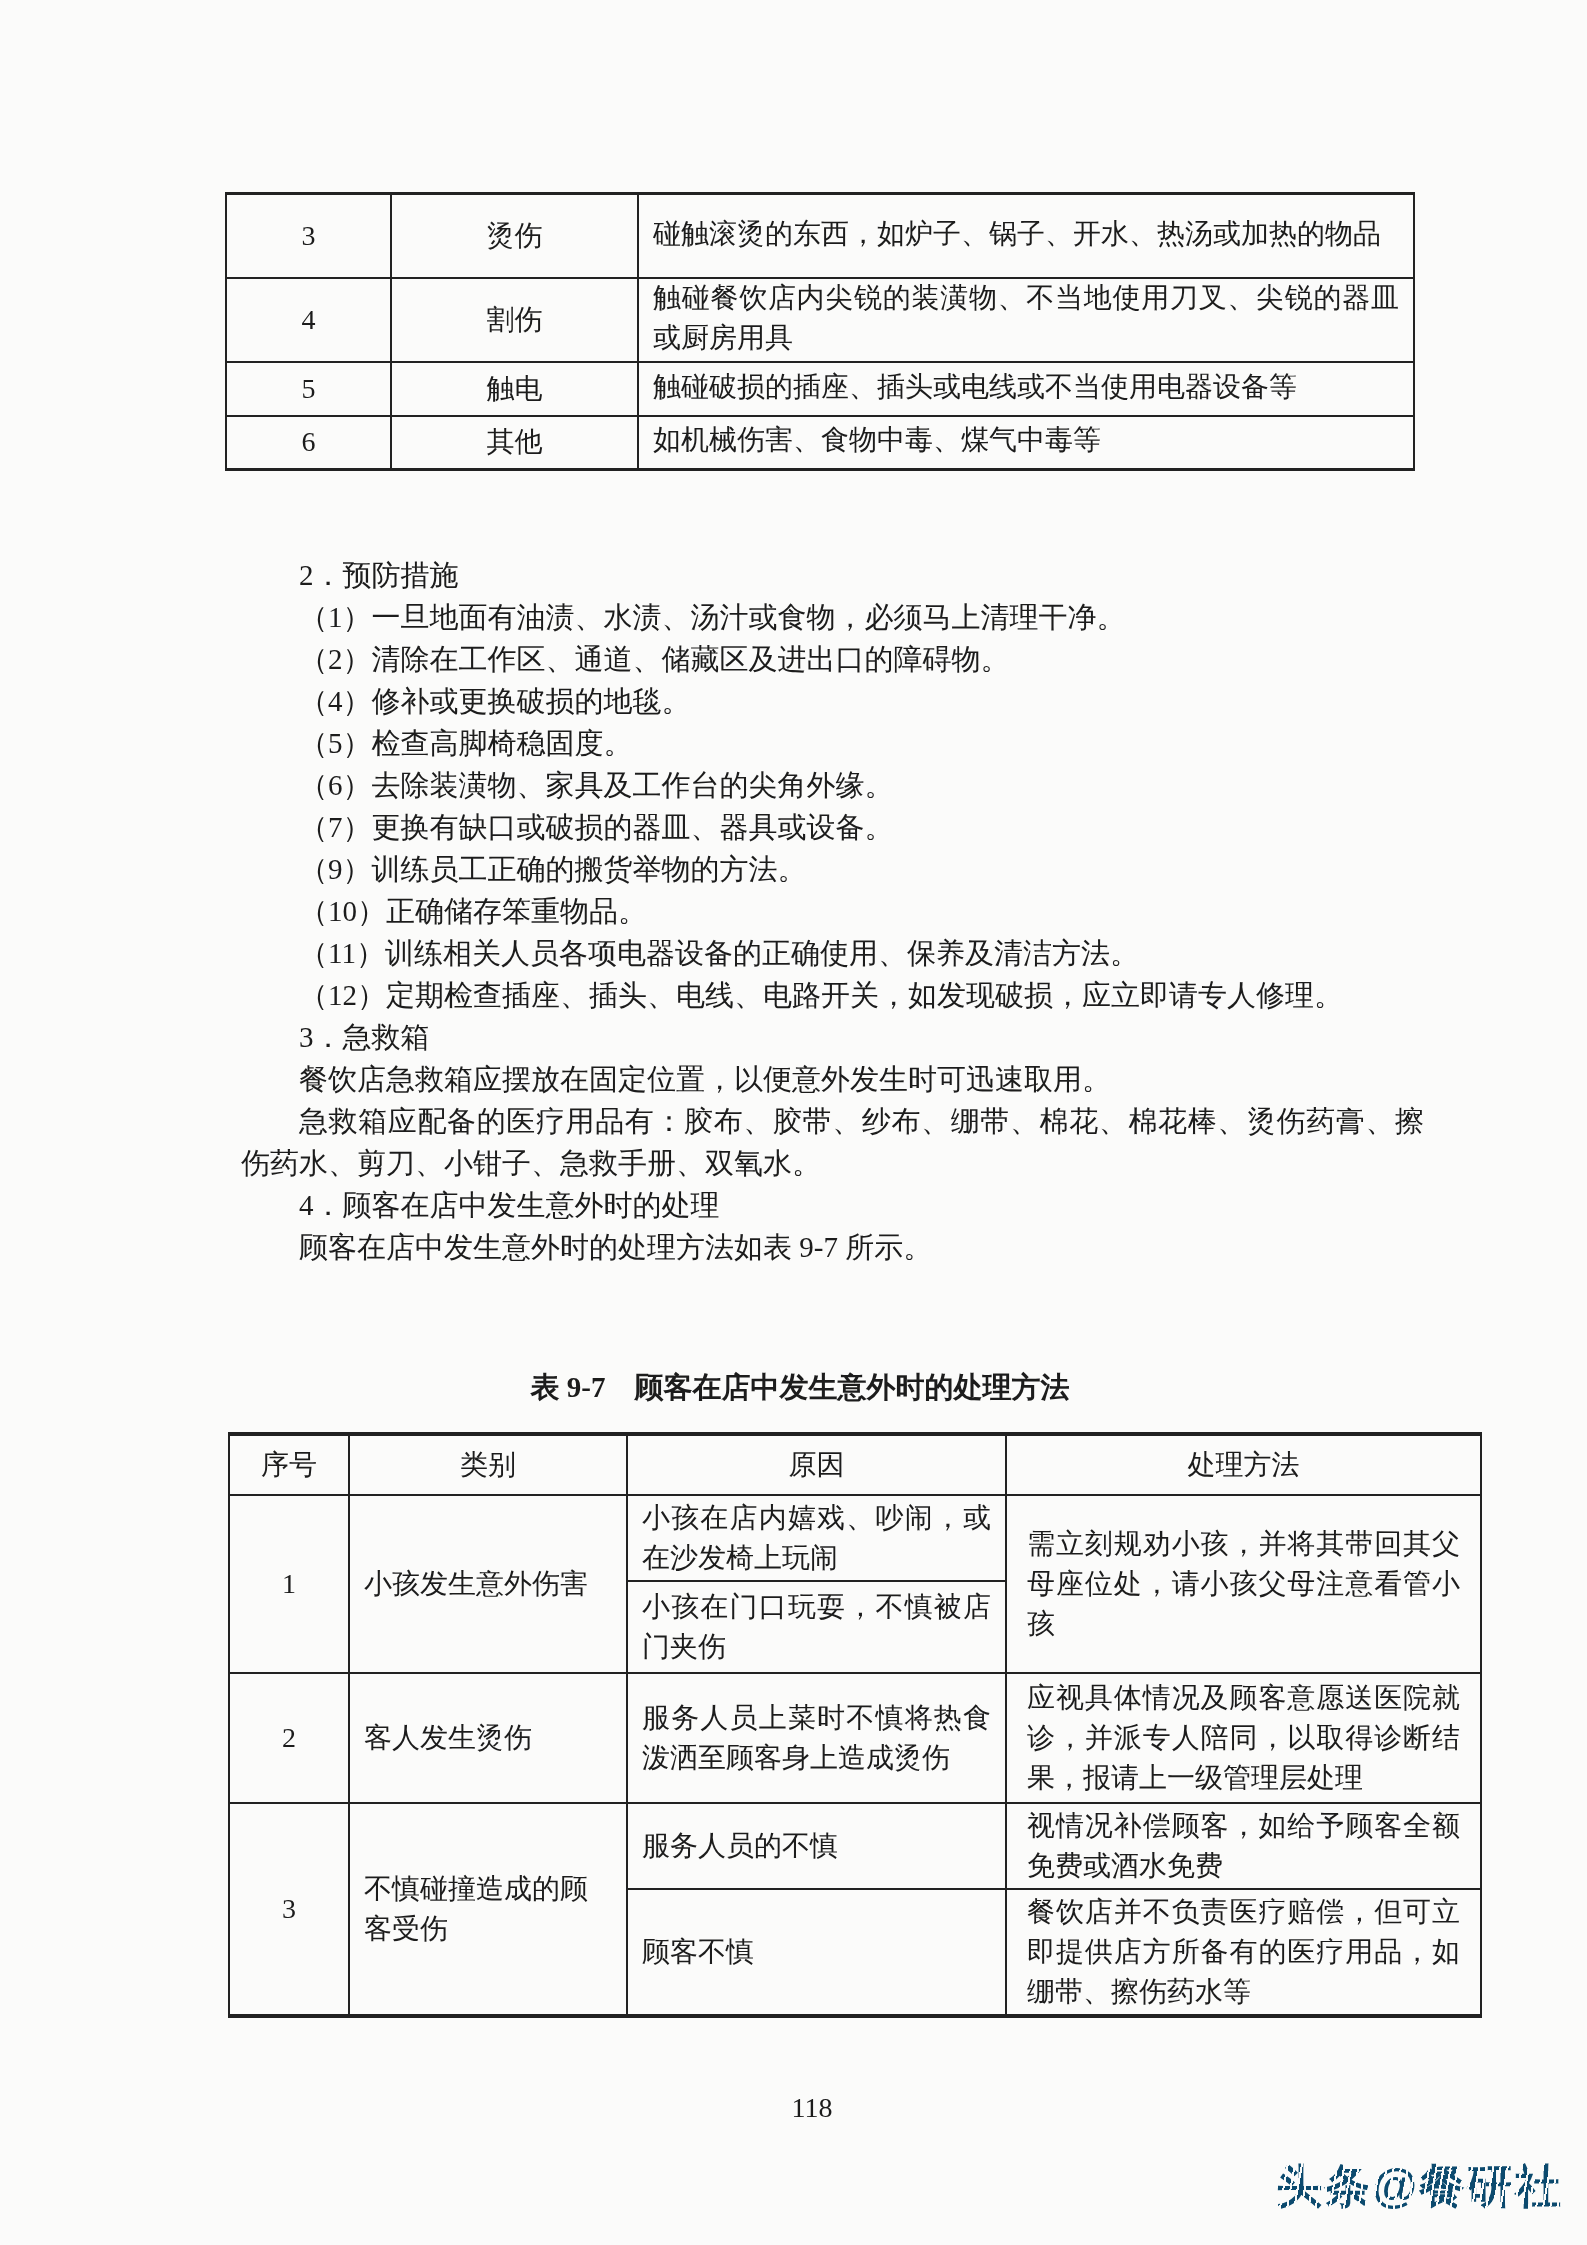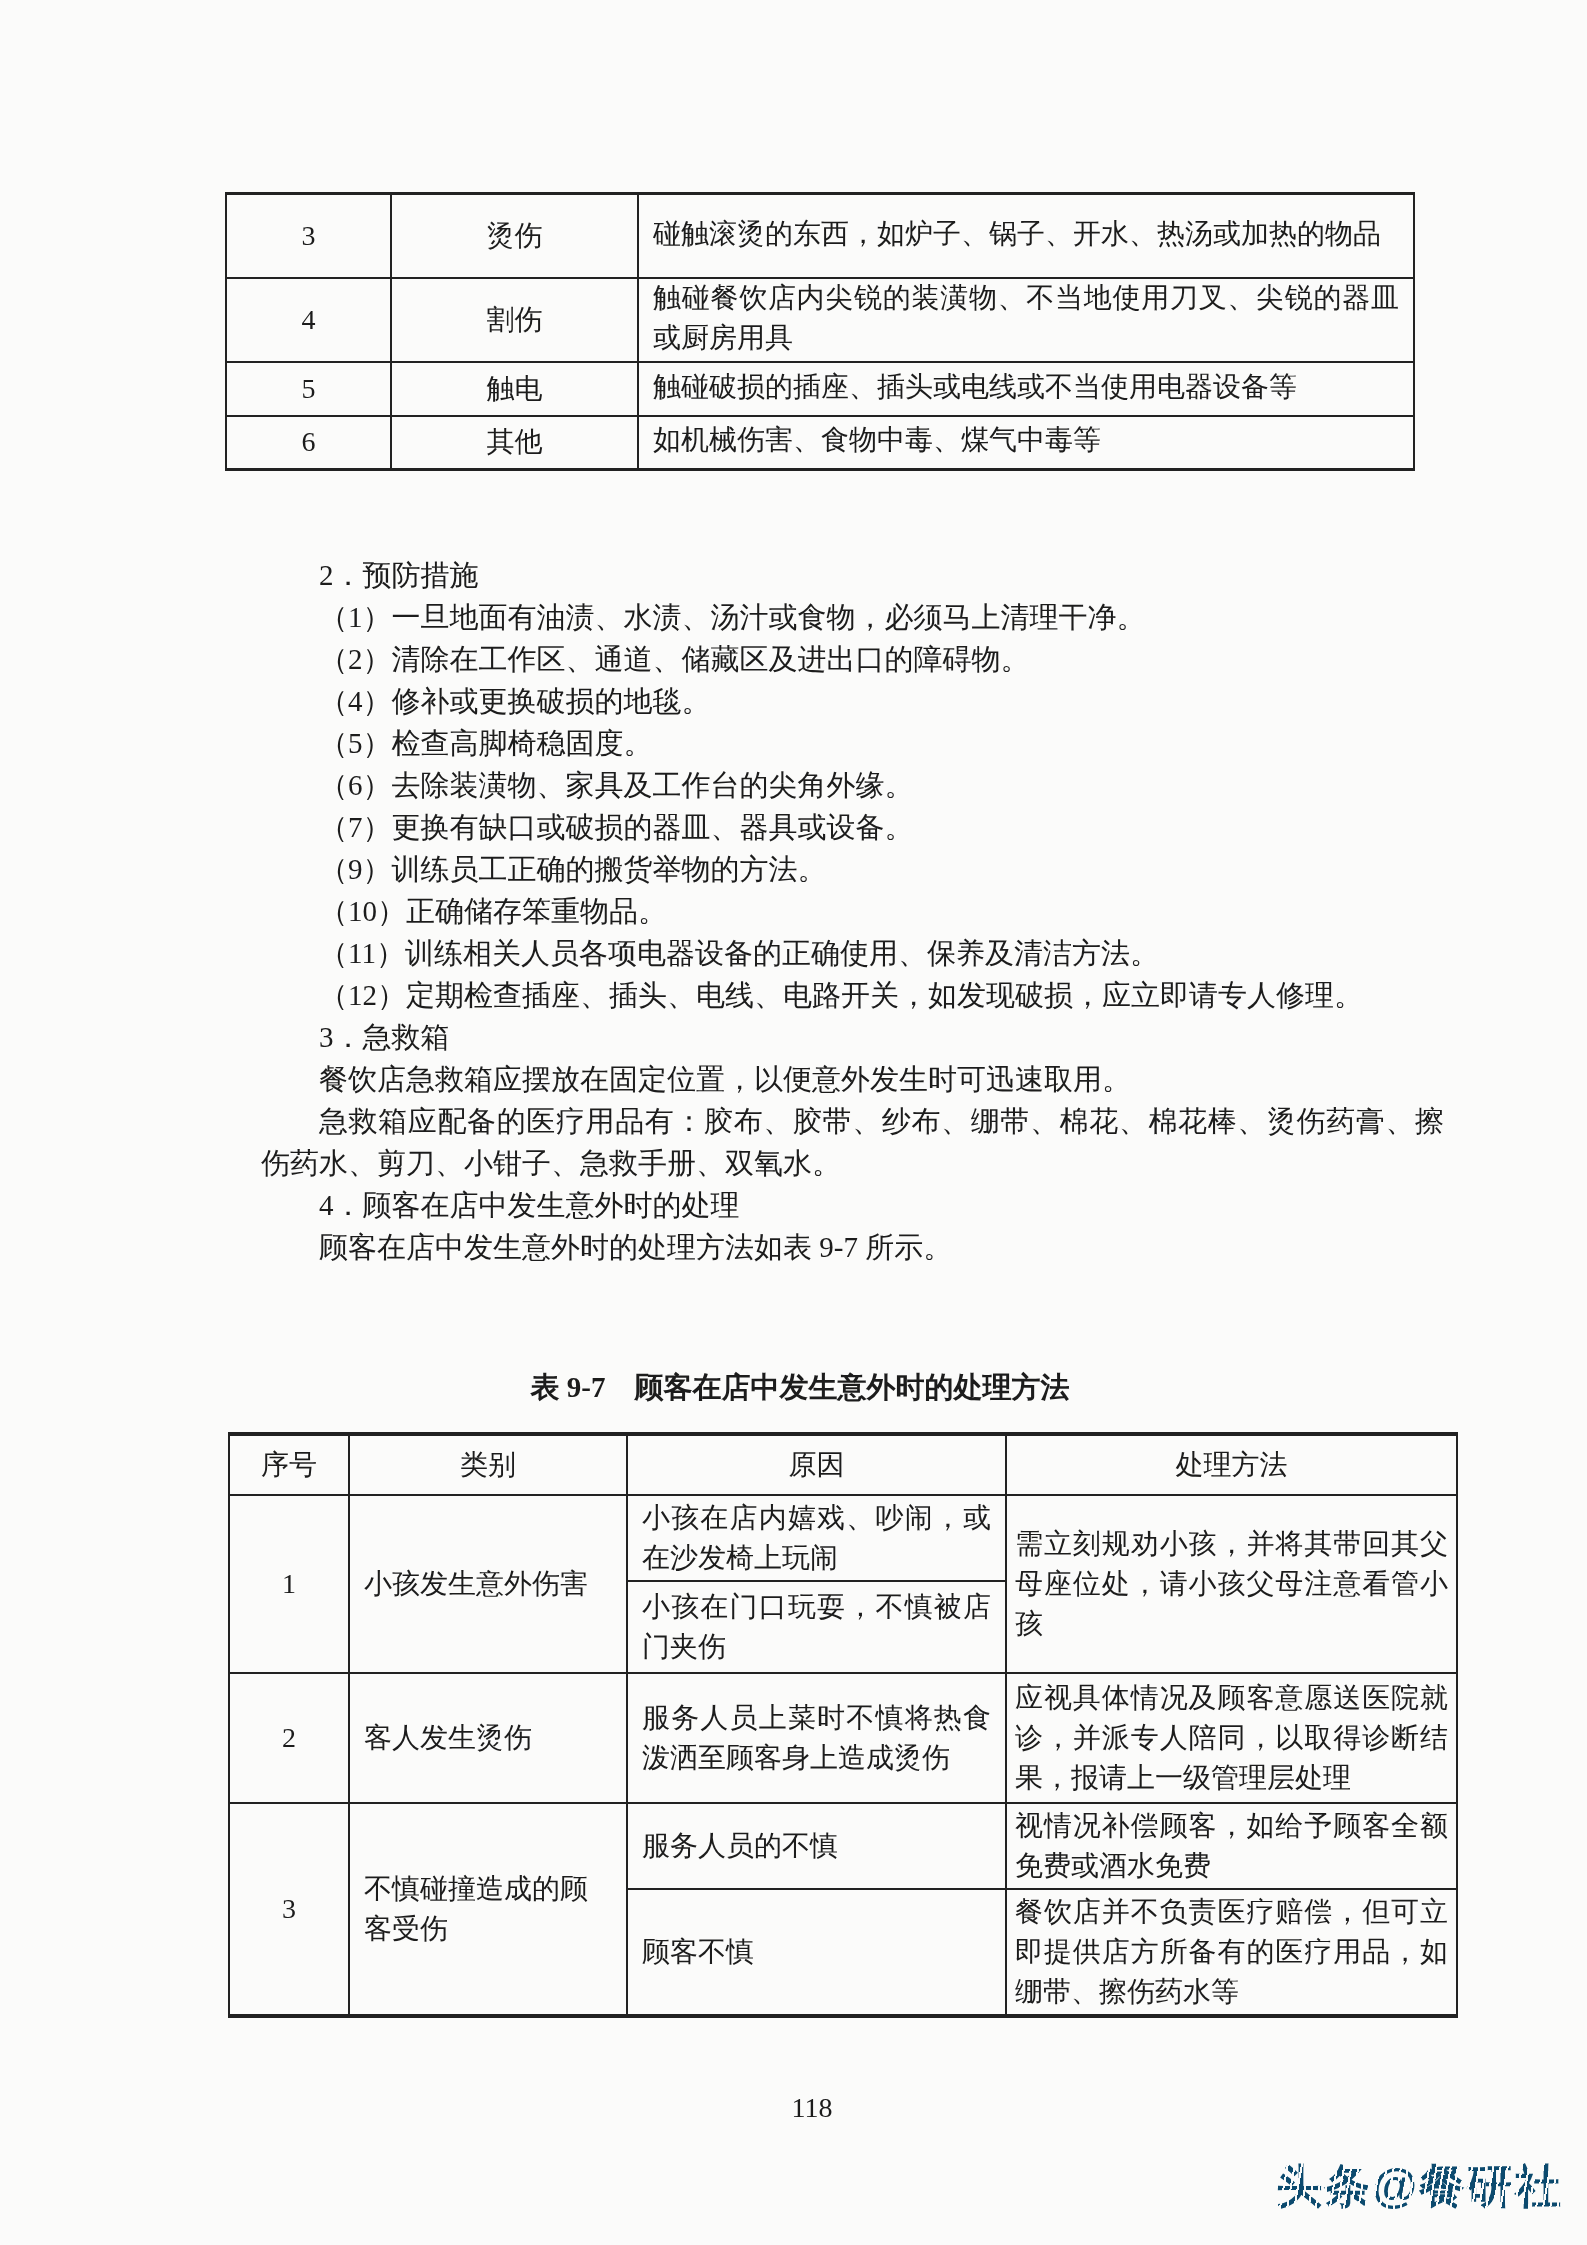--- a/index.html
+++ b/index.html
@@ -17,26 +17,26 @@
   .t1 tr.h1l{height:54px;}
 
   .caption{position:absolute;left:225px;top:1366px;width:1150px;margin:0;text-align:center;
            font-weight:bold;font-size:29px;line-height:42px;}
 
   .t2{position:absolute;left:228px;top:1432px;width:1146px;border:2px solid #222;border-top-width:4px;border-bottom-width:4px;}
   .t2 th{text-align:center;height:54px;}
   .t2 .c2-no{width:116px;text-align:center;}
   .t2 .c2-cat{width:248px;text-align:left;padding:0 14px;margin-left:31px;}
   .t2 .c2-cause{width:349px;text-align:justify;padding:2px 14px;}
-  .t2 .c2-method{width:433px;text-align:justify;padding:2px 8px;}
+  .t2 .c2-method{width:433px;text-align:justify;padding:2px 20px;}
   .t2 tr.rh-84{height:84px;} .t2 tr.rh-92{height:92px;} .t2 tr.rh-130{height:130px;}
   .t2 tr.rh-76{height:76px;} .t2 tr.rh-123{height:123px;}
 
   
-  .textblock{position:absolute;left:261px;top:554px;width:1183px;font-size:29px;line-height:42px;}
+  .textblock{position:absolute;left:241px;top:554px;width:1183px;font-size:29px;line-height:42px;}
   .textblock p{margin:0;text-indent:58px;text-align:justify;}
 
   
   .pagenum{position:absolute;left:225px;top:2080px;width:1150px;text-align:center;font-size:28px;margin:12px;}
   .watermark{position:absolute;right:24px;top:2156px;font-size:46px;font-weight:bold;letter-spacing:2px;
              font-family:"Liberation Sans","DejaVu Sans",sans-serif;color:#0c4a6e;}
   .watermark .wm-inner{position:relative;display:inline-block;}
   .watermark .wm-inner::after{content:"";position:absolute;inset:0;
              background:repeating-linear-gradient(100deg,transparent 0 5px,#fbfbfa 5px 7px);}
 </style>

